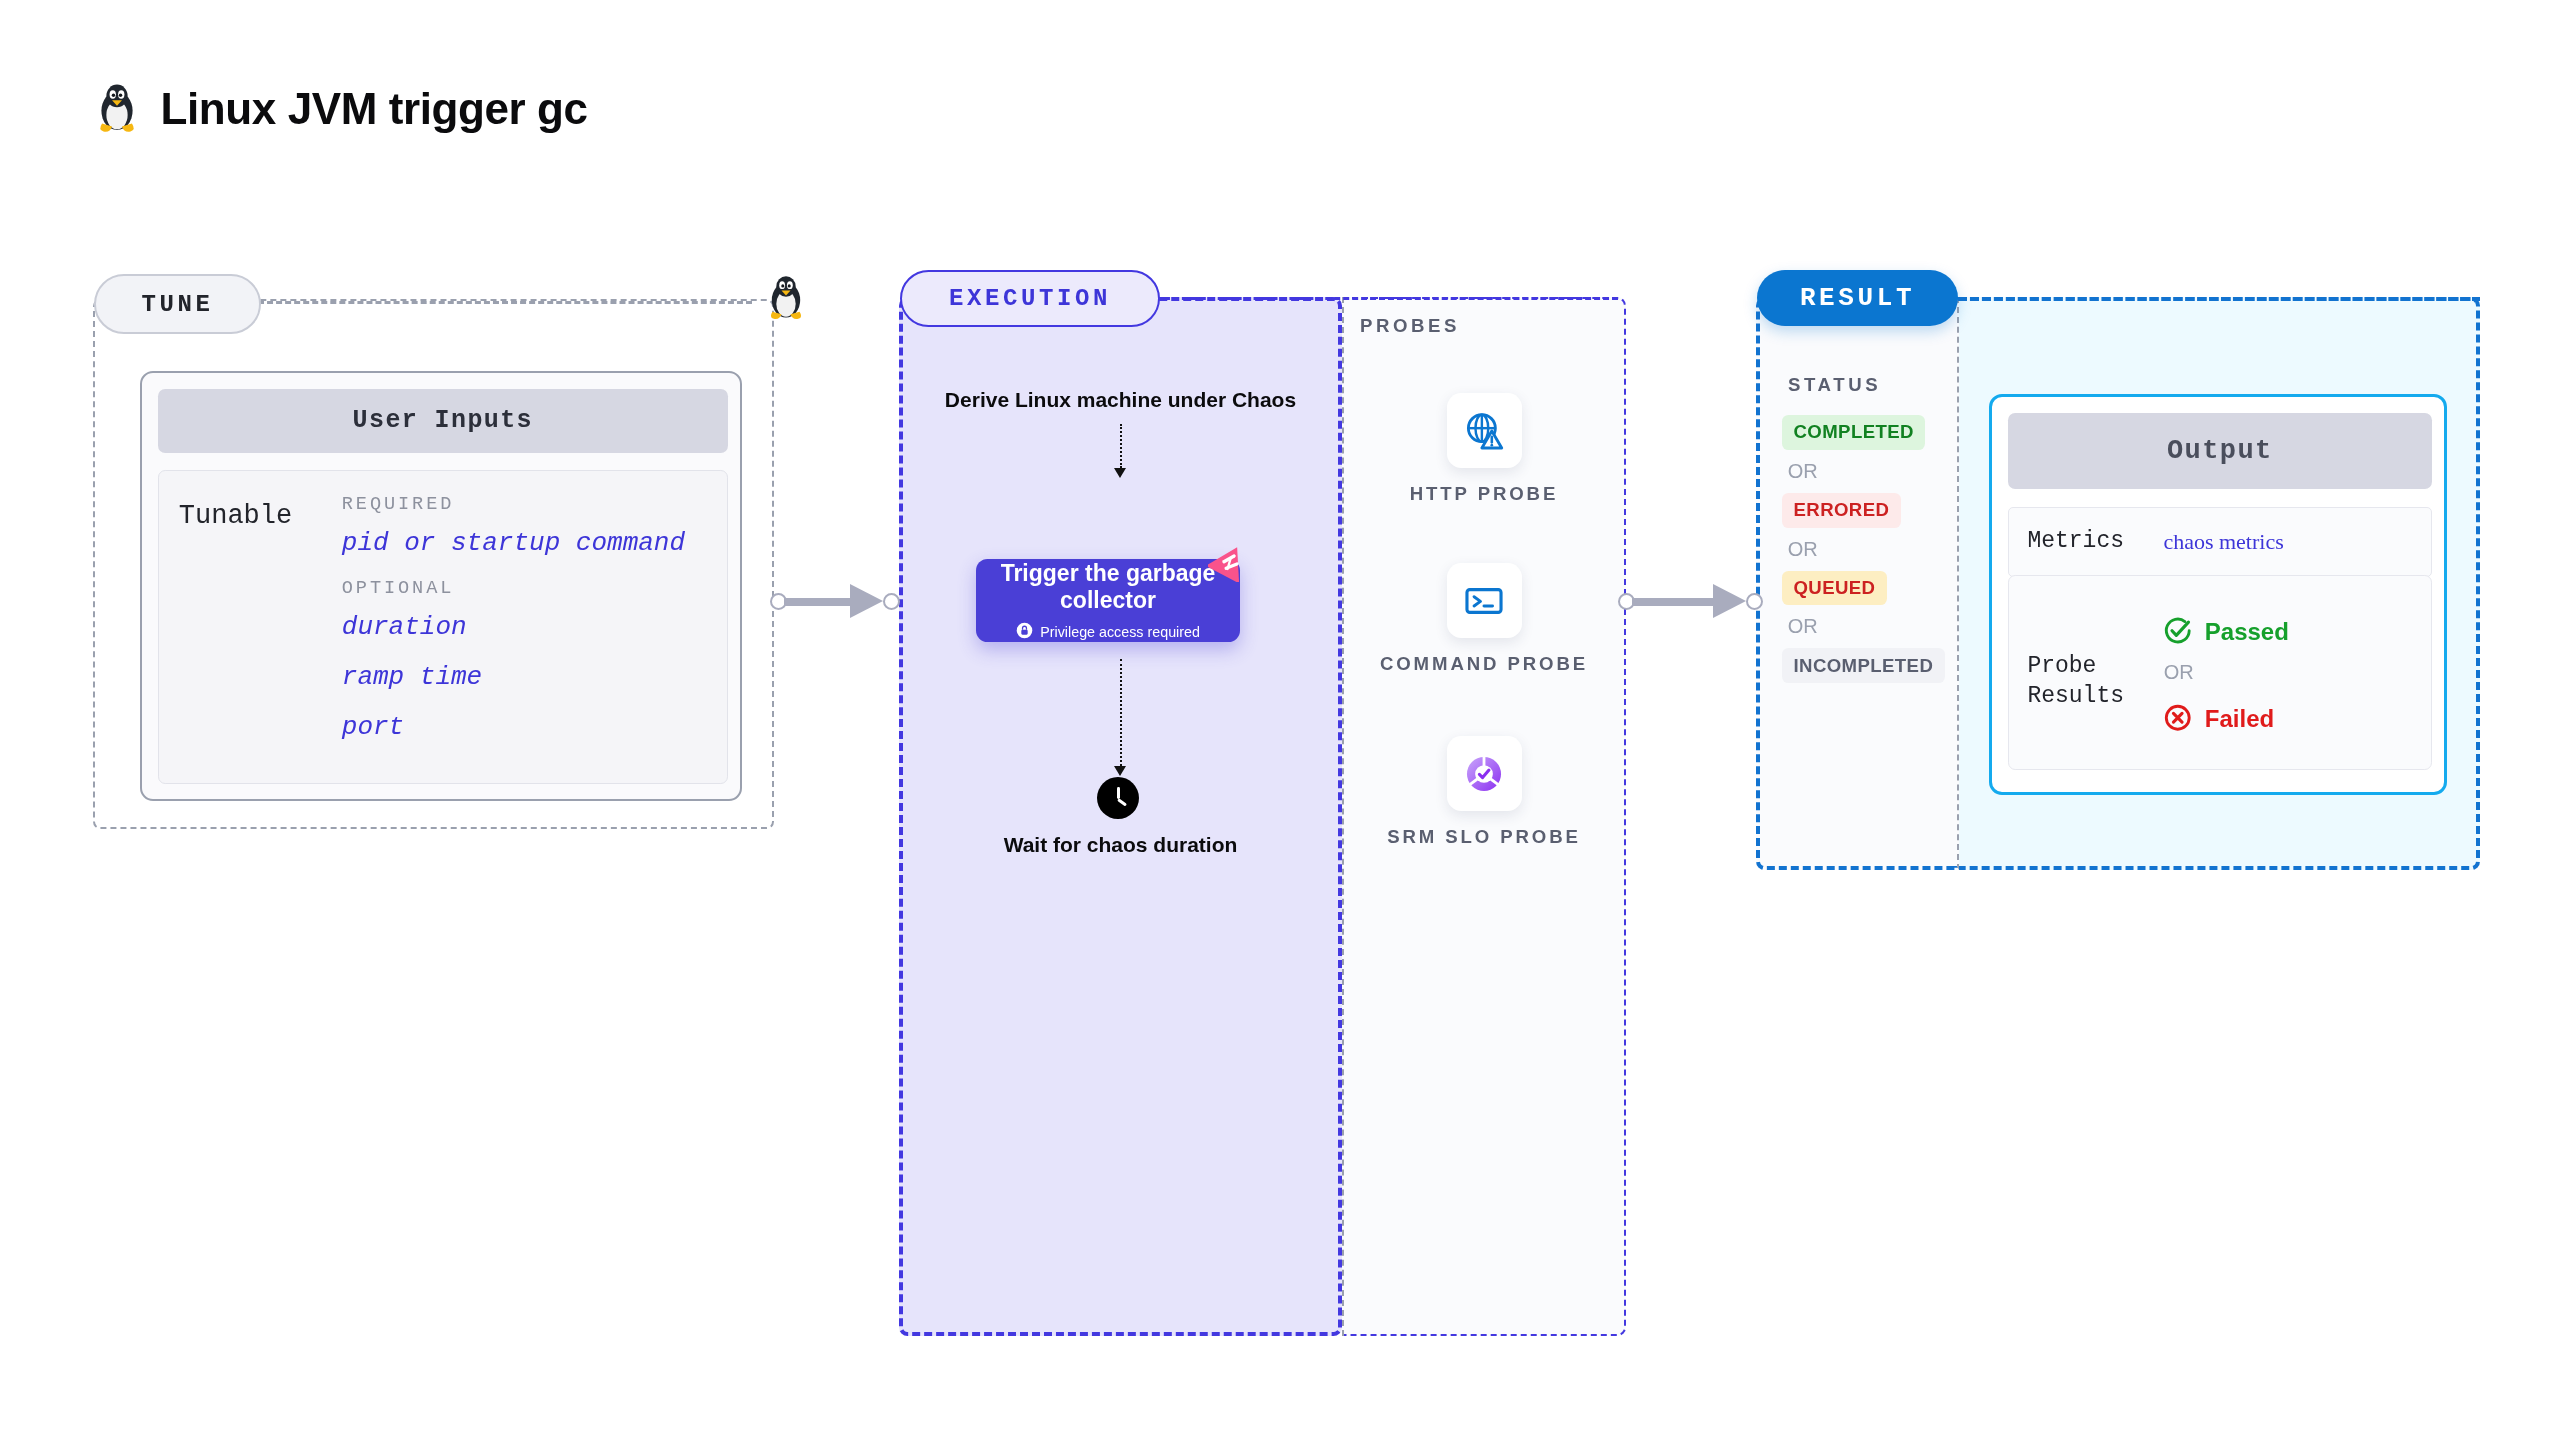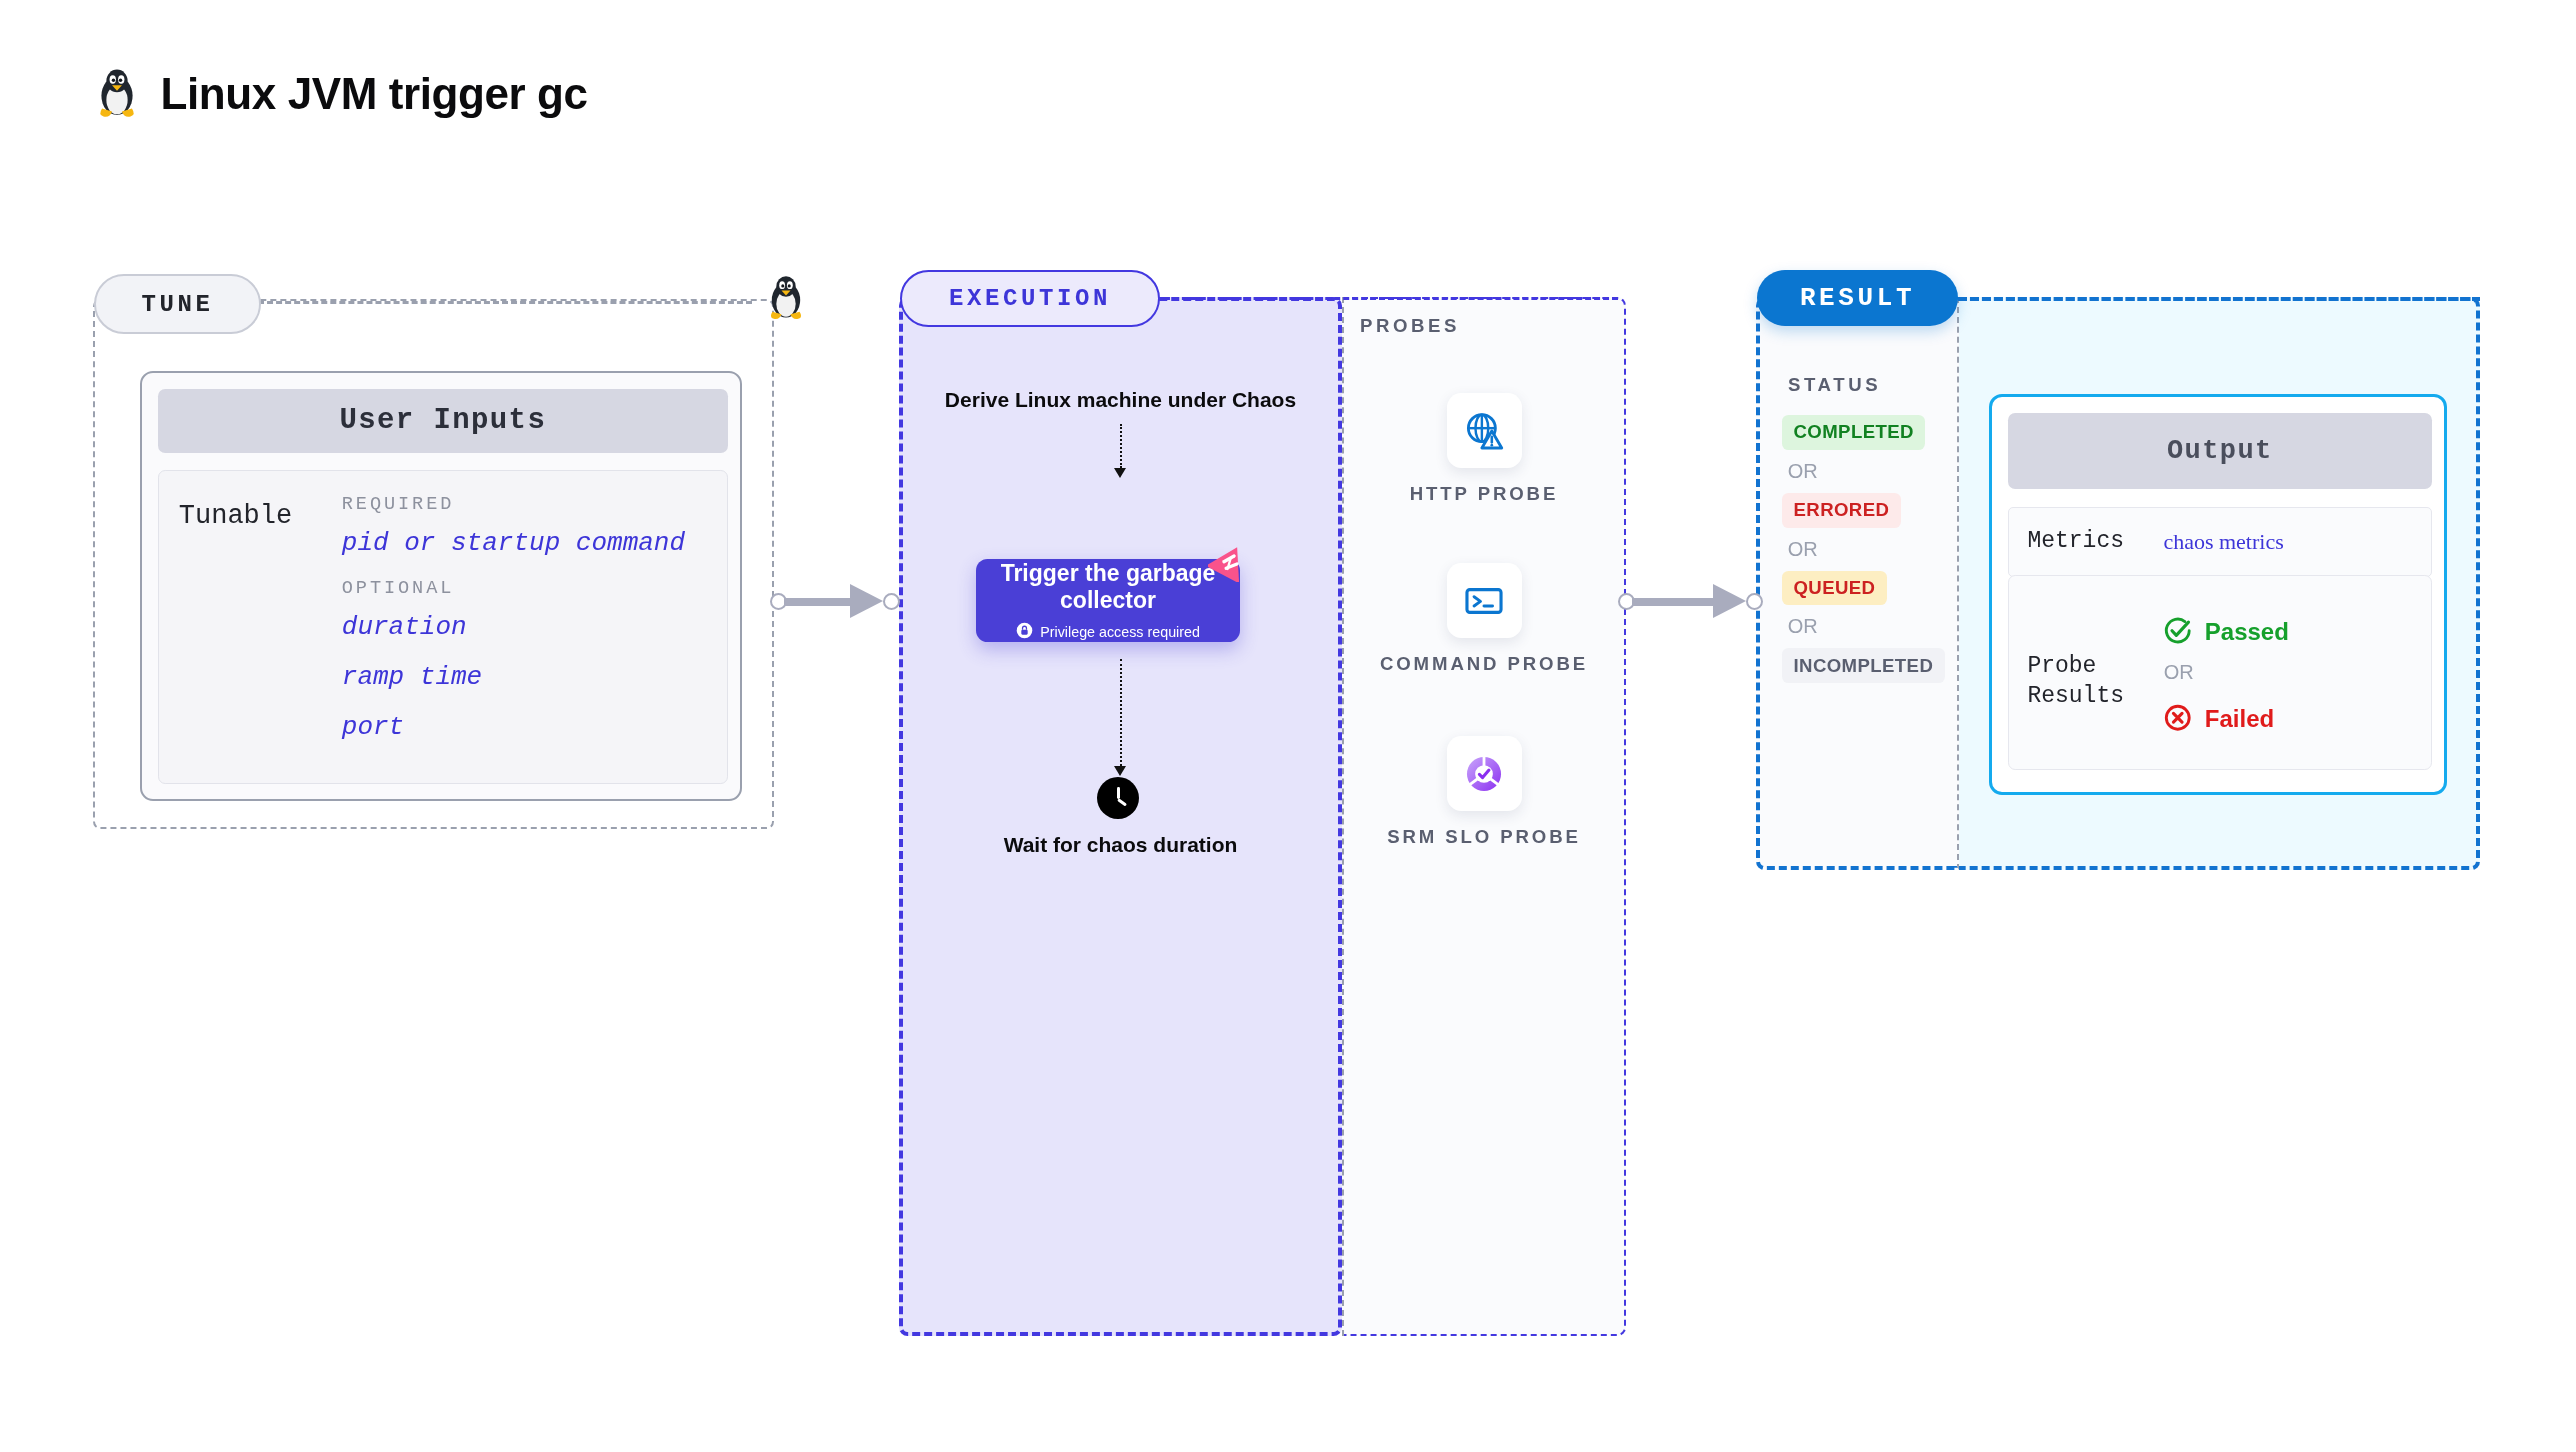--- a/index.html
+++ b/index.html
@@ -10,21 +10,21 @@
     position:relative;
     overflow:hidden;
   }
 
   
   #header{position:absolute;left:95px;top:44px;}
   #fault-label{
     font-family:"Liberation Mono",monospace;
     font-size:31.5px;color:#5a5f70;letter-spacing:0.7px;
   }
-  #title-row{display:flex;align-items:center;gap:21.5px;margin-top:23px;}
+  #title-row{display:flex;align-items:center;gap:21.5px;margin-top:38px;}
   #title-text{font-size:44px;font-weight:bold;color:#0b0b0d;letter-spacing:-0.4px;}
 
   
   .pill{
     position:absolute;display:flex;align-items:center;justify-content:center;
     border-radius:716px;font-family:"Liberation Mono",monospace;font-weight:bold;
     letter-spacing:3.6px;z-index:6;
   }
   .dashbox{position:absolute;box-sizing:border-box;}
 
@@ -42,21 +42,21 @@
   #tux-line{position:absolute;left:766px;top:274px;width:40px;height:54px;font-size:46px;line-height:54px;text-align:center;z-index:7;}
 
   #userinputs-card{
     position:absolute;left:140px;top:371px;width:602px;height:430px;
     border:2.9px solid #9aa0ae;border-radius:13px;background:#fafafc;box-sizing:border-box;
   }
   #ui-header{
     position:absolute;left:15.8px;top:15.8px;width:570px;height:64px;
     background:#d6d7e2;border-radius:7.2px;
     display:flex;align-items:center;justify-content:center;
-    font-family:"Liberation Mono",monospace;font-size:29px;font-weight:bold;color:#2c2f3a;
+    font-family:"Liberation Mono",monospace;font-size:25px;font-weight:bold;color:#2c2f3a;
     letter-spacing:1.4px;
   }
   #ui-body{
     position:absolute;left:15.8px;top:97px;width:570px;height:314px;
     border:1.4px solid #e2e3ea;border-radius:7.2px;background:#f5f5f8;box-sizing:border-box;
   }
   #tunable-label{position:absolute;left:20px;top:30px;
     font-family:"Liberation Mono",monospace;font-size:27px;color:#22242b;}
   #tunable-list{position:absolute;left:183px;top:23px;}
   .sec-label{font-family:"Liberation Mono",monospace;font-size:18.6px;color:#8d919e;letter-spacing:2.9px;margin-bottom:13px;}

